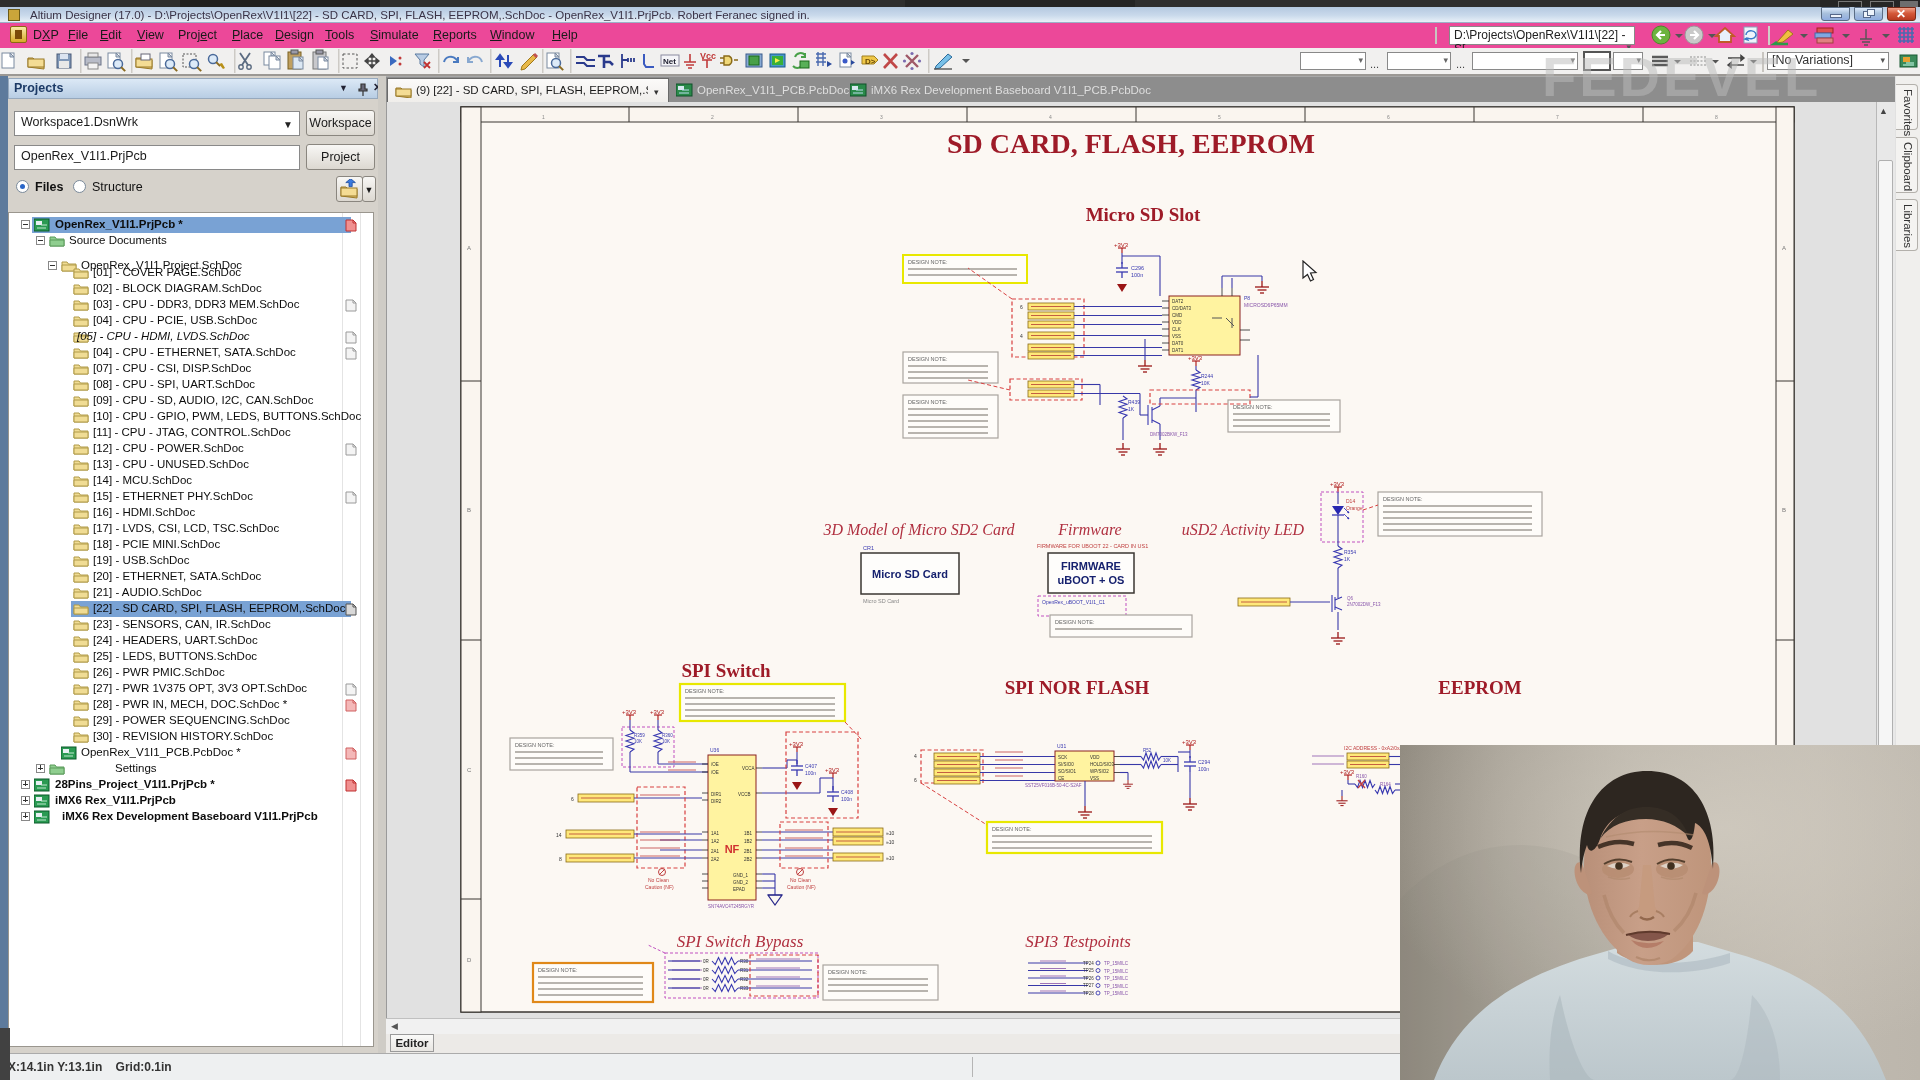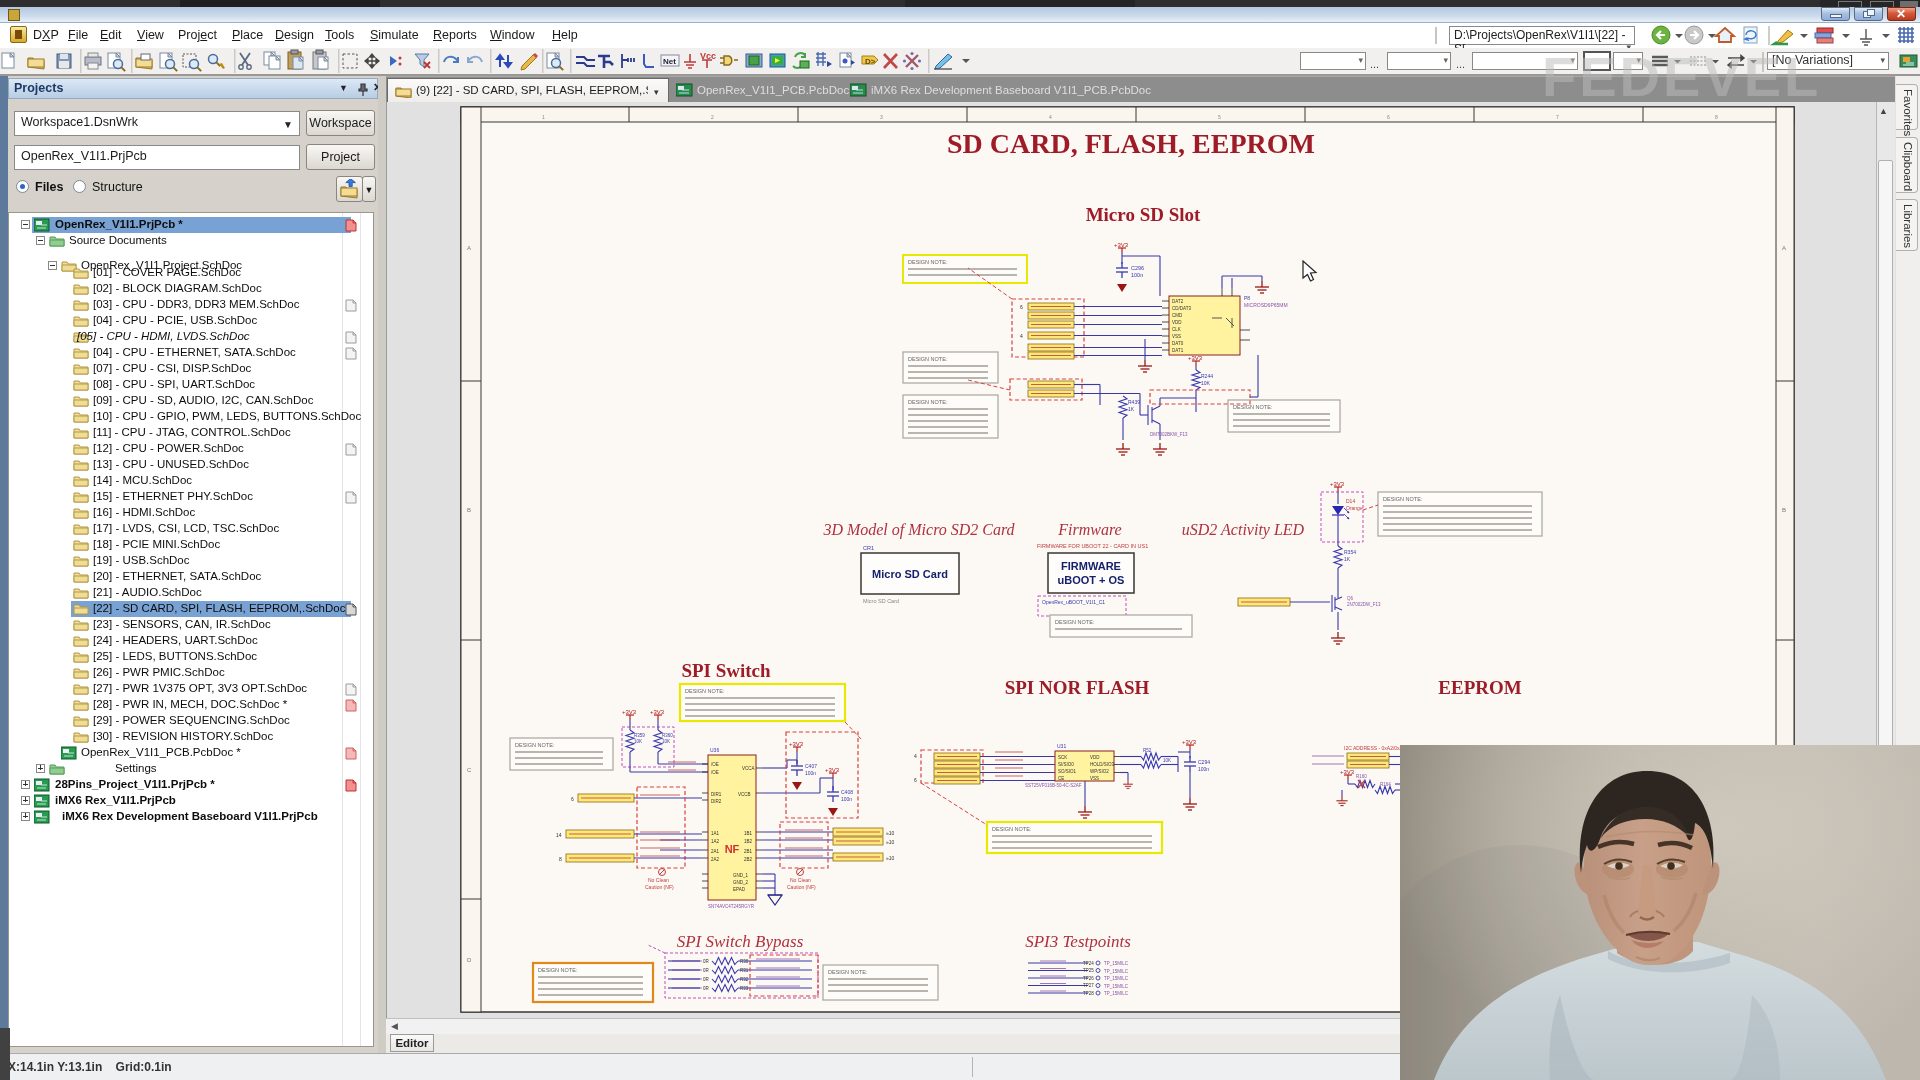--- a/index.html
+++ b/index.html
@@ -1,20 +1,20 @@
 <!DOCTYPE html>
 <html><head><meta charset="utf-8">
 <style>
 *{margin:0;padding:0;box-sizing:border-box;}
 html,body{width:1920px;height:1080px;overflow:hidden;background:#e1e1e1;font-family:"Liberation Sans",sans-serif;}
 .abs{position:absolute;}
 #topstrip{left:0;top:0;width:1920px;height:7px;background:#2e2e2e;}
 #titlebar{left:0;top:7px;width:1920px;height:16px;background:linear-gradient(#b4c8e0,#c9d9eb 55%,#e8f0f8);border-bottom:1px solid #9cb0c8;}
 #titlebar .t{position:absolute;left:30px;top:2px;font-size:11.5px;color:#3a3347;white-space:nowrap;}
-#menubar{left:0;top:23px;width:1920px;height:25px;background:#ffffff;}
+#menubar{left:0;top:23px;width:1920px;height:25px;background:#ec4899;}
 .menu{position:absolute;top:5px;font-size:12.5px;color:#1a1a1a;}
 #toolbar{left:0;top:48px;width:1920px;height:28px;background:#f1f0ef;border-bottom:2px solid #9b9894;}
 #tabbar{left:386px;top:76px;width:1509px;height:26px;background:#8d8d8d;border-top:1px solid #a8a8a8;}
 #panel{left:0;top:76px;width:386px;height:977px;background:#d6d2cb;}
 #paneledge{left:0;top:76px;width:8px;height:952px;background:#5d7a9c;}
 #panelhead{left:8px;top:78px;width:370px;height:21px;background:linear-gradient(#dce9f6,#b8cde4);border:1px solid #97a9bd;}
 #statusbar{left:0;top:1053px;width:1920px;height:27px;background:#eef0f1;border-top:1px solid #ababab;}
 #darkblock{left:0;top:1028px;width:10px;height:52px;background:#414141;}
 .win{position:absolute;top:0px;width:29px;height:14px;border:1px solid #5a6d85;border-radius:0 0 3px 3px;background:linear-gradient(#dceafc,#a8c0dc 45%,#8face0);}
 .combo{position:absolute;background:#fff;border:1px solid #898989;}
@@ -26,20 +26,21 @@
 </style></head><body>
 <div id="topstrip" class="abs"></div>
 <div class="abs" style="left:180px;top:0;width:200px;height:7px;background:#1f1f1f;"></div>
 <div class="abs" style="left:905px;top:0;width:230px;height:7px;background:#242424;"></div>
 <div class="abs" style="left:1820px;top:0;width:100px;height:7px;background:#262626;"></div>
 <div class="abs" style="left:1838px;top:1px;width:24px;height:6px;border:1px solid #777;border-bottom:none;"></div>
 <div class="abs" style="left:1870px;top:1px;width:24px;height:6px;border:1px solid #777;border-bottom:none;"></div>
 <div class="abs" style="left:1900px;top:1px;width:18px;height:6px;background:#6e6e6e;"></div>
 <div id="titlebar" class="abs">
  <div class="abs" style="left:8px;top:2px;width:12px;height:12px;background:#caa53a;border:1px solid #6b5a18;"></div>
+ <div class="t">Altium Designer (17.0) - D:\Projects\OpenRex\V1I1\[22] - SD CARD, SPI, FLASH, EEPROM,.SchDoc - OpenRex_V1I1.PrjPcb. Robert Feranec signed in.</div>
  <div class="win" style="left:1821px;">
       <div class="abs" style="left:8px;top:6px;width:12px;height:4px;background:#eef4fb;border:1px solid #55688a;"></div>
     </div>
  <div class="win" style="left:1854px;">
       <div class="abs" style="left:8px;top:3px;width:8px;height:7px;background:#eef4fb;border:1px solid #55688a;"></div>
       <div class="abs" style="left:12px;top:1px;width:8px;height:7px;background:#eef4fb;border:1px solid #55688a;"></div>
     </div>
  <div class="win" style="left:1887px;background:linear-gradient(#f0a088,#d4593a 45%,#b83a20);border-color:#7a2a16;">
       <div class="abs" style="left:8px;top:-1px;color:#fff;font-size:12px;font-weight:bold;">✕</div>
     </div>

